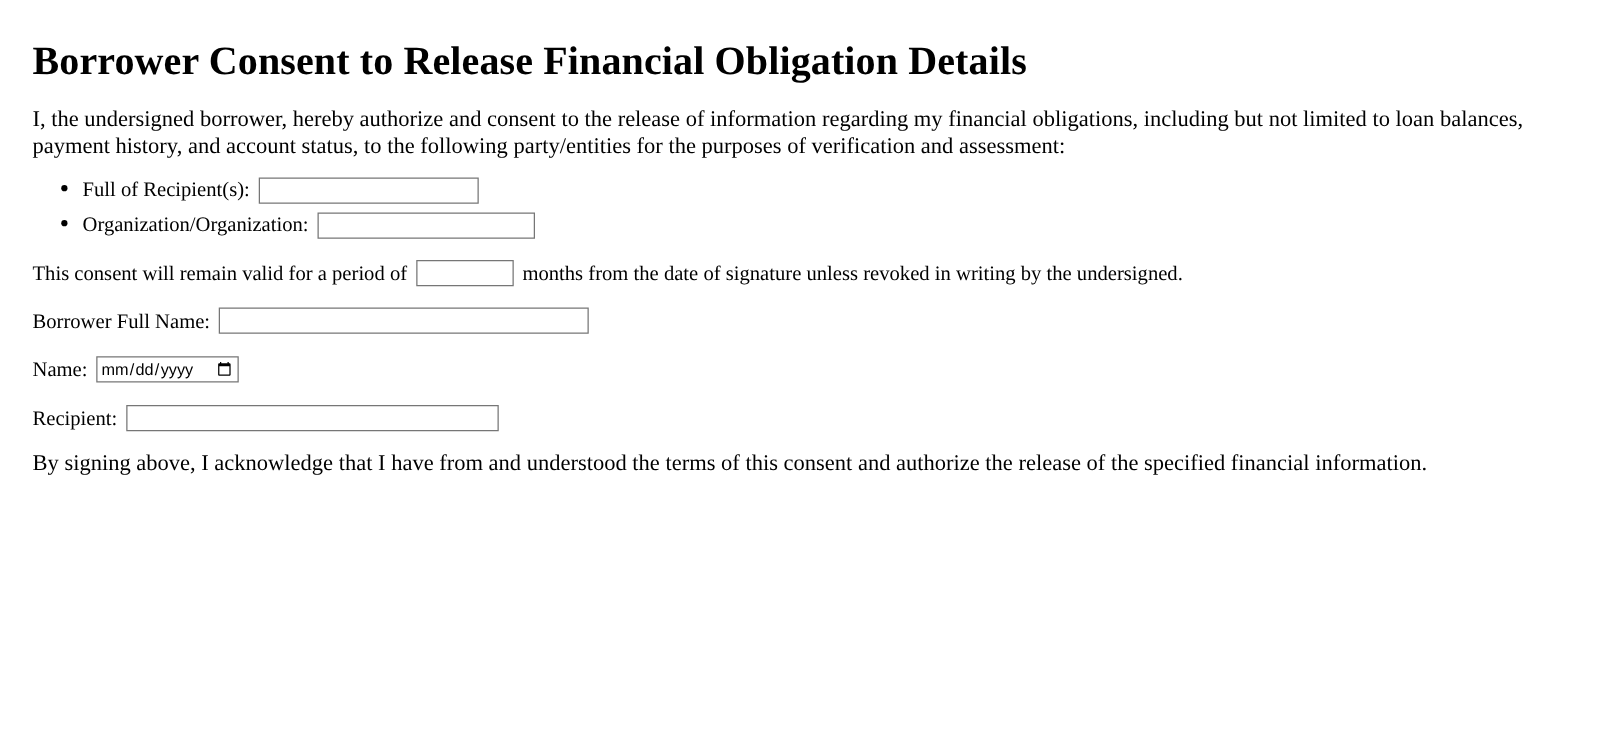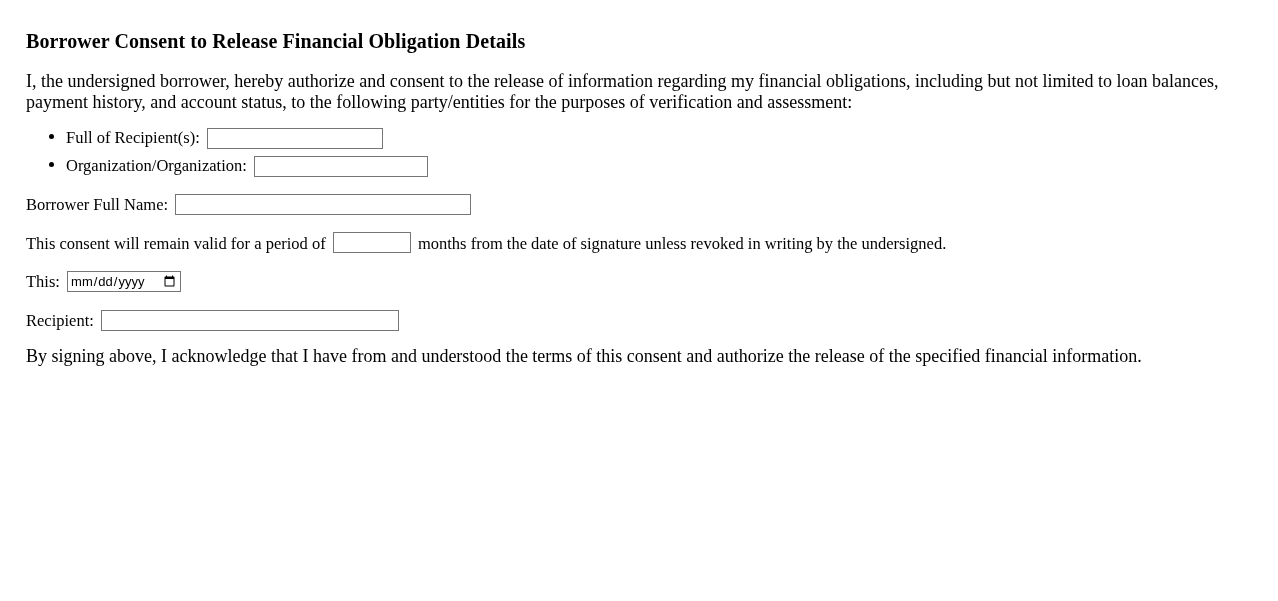--- a/index.html
+++ b/index.html
@@ -13,21 +13,21 @@
     font-family: "Liberation Serif", serif;
     color: #000000;
     font-size: 16px;
   }
   .page {
     padding: 20px 26px 0 26px;
     box-sizing: border-box;
   }
   h1.doc-title {
     font-family: "Liberation Serif", serif;
-    font-size: 20px;
+    font-size: 32px;
     font-weight: bold;
     margin: 10px 0 18px 0;
     letter-spacing: 0.1px;
   }
   p.para {
     margin: 0 0 14px 0;
     line-height: 1.18;
     font-size: 18px;
     max-width: 1205px;
   }
@@ -92,33 +92,33 @@
       <span class="label-inline">Full of Recipient(s):</span>
       <span class="spacer-small"></span><input type="text" class="inp-recipient" value="" style="">
     </li>
     <li>
       <span class="label-inline">Organization/Organization:</span>
       <span class="spacer-small"></span><input type="text" class="inp-relationship" value="" style="">
     </li>
   </ul>
 
   <div class="row">
-    <span class="label-inline">Borrower Full Name:</span>
-    <span class="spacer-small"></span><input type="text" class="inp-fullname" value="" style="">
-  </div>
-
-  <div class="row">
     <span class="label-inline">This consent will remain valid for a period of</span>
     <span class="spacer-small"></span><input type="text" class="inp-period" value="" style=""><span class="spacer-small"></span>
     <span class="label-inline">months from the date of signature unless revoked in writing by the undersigned.</span>
   </div>
 
+  <div class="row">
+    <span class="label-inline">Borrower Full Name:</span>
+    <span class="spacer-small"></span><input type="text" class="inp-fullname" value="" style="">
+  </div>
+
 
   <div class="row">
-    <span class="label-inline">This:</span>
+    <span class="label-inline">Name:</span>
     <span class="spacer-small"></span><input type="date" placeholder="mm/dd/yyyy" style="">
   </div>
 
   <div class="row">
     <span class="label-inline">Recipient:</span>
     <span class="spacer-small"></span><input type="text" class="inp-signature" value="" style="">
   </div>
 
   <p class="para">By signing above, I acknowledge that I have from and understood the terms of this consent and authorize the release of the specified financial information.</p>
 

